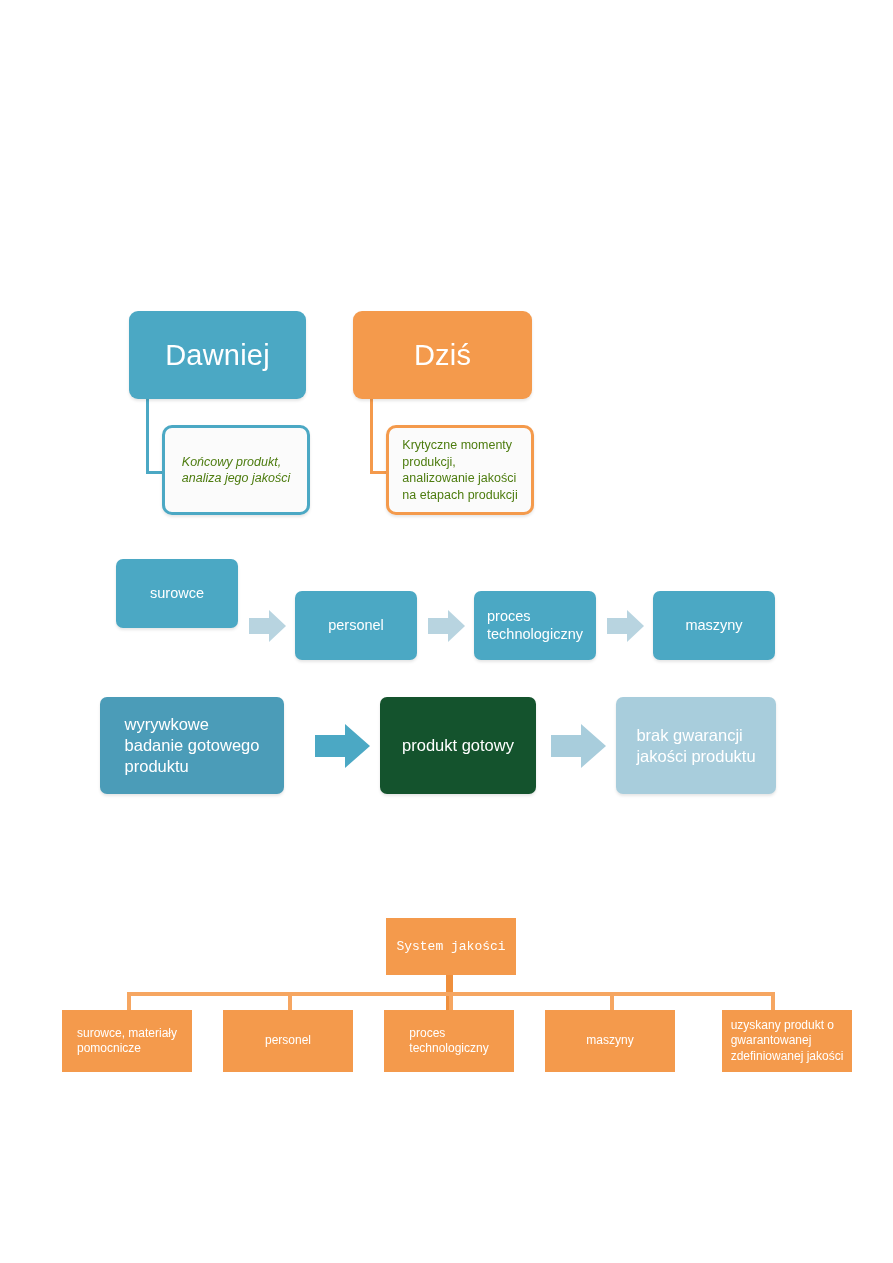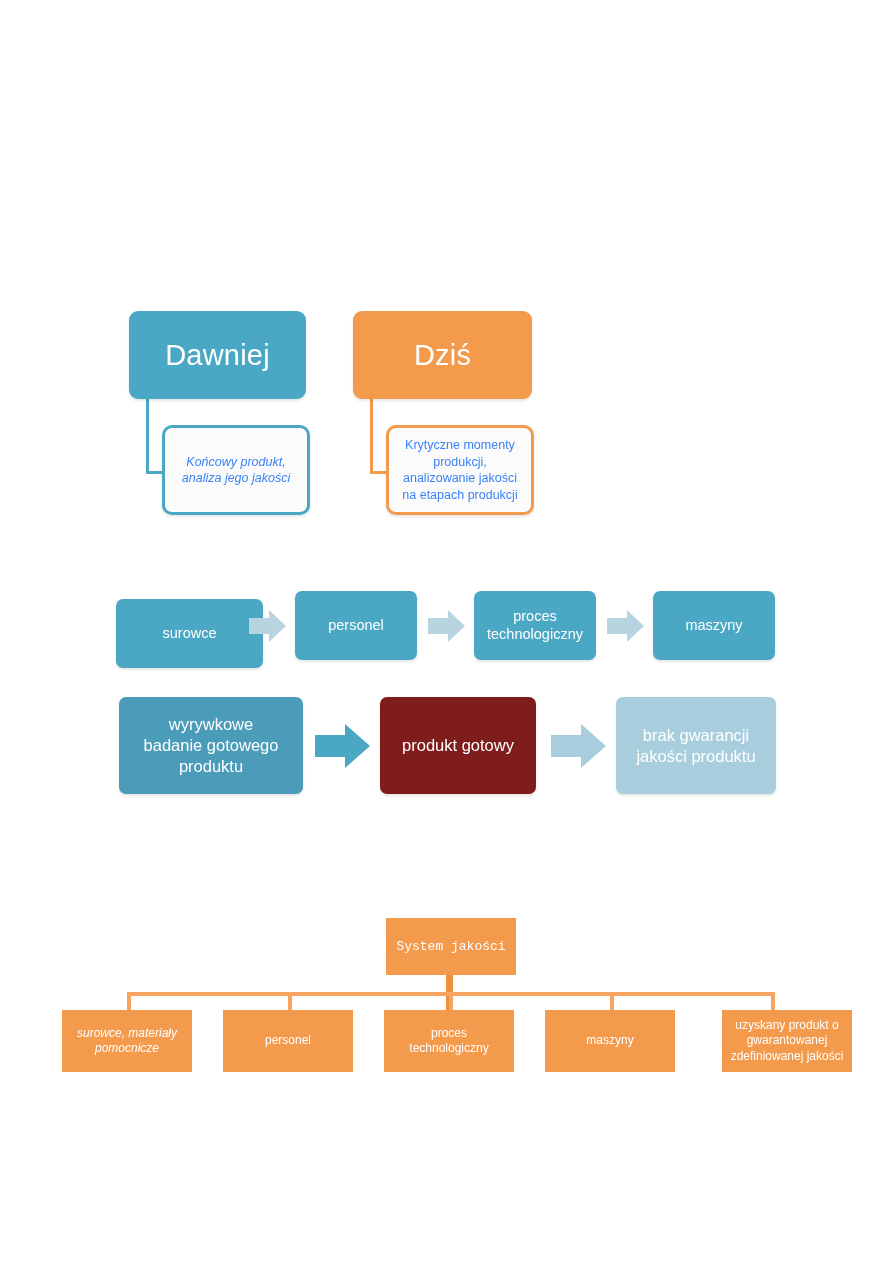--- a/index.html
+++ b/index.html
@@ -24,21 +24,20 @@
   .abs { position: absolute; box-sizing: border-box; }
 
   
   .boxtext {
     position: absolute;
     left: 0; top: 0;
     width: 100%; height: 100%;
     display: flex;
     align-items: center;
     justify-content: center;
-    text-align: center;
     line-height: 1.18;
     padding: 17px 4px;
     box-sizing: border-box;
     white-space: pre-line;
   }
 
   
   .hdr-card {
     border-radius: 9px;
     box-shadow: 0 2px 3px rgba(0,0,0,0.10);
@@ -50,21 +49,21 @@
   }
   .hdr-teal { background: #4ba8c4; }
   .hdr-orange { background: #f49a4c; }
 
   .sub-card {
     border-radius: 10px;
     background: #fbfbfb;
     box-shadow: 0 2px 3px rgba(0,0,0,0.10);
   }
   .sub-card .boxtext {
-    color: #3b82f6;
+    color: #4d7c0f;
     font-size: 12.5px;
     line-height: 1.32;
   }
   .sub-teal { border: 3px solid #4ba8c4; }
   .sub-orange { border: 3px solid #f49a4c; }
 
   
   .elbow-v { width: 3px; }
   .elbow-h { height: 3px; }
   .c-teal { background: #4ba8c4; }
@@ -72,21 +71,21 @@
 
   
   .flow-box {
     border-radius: 7px;
     box-shadow: 0 2px 3px rgba(0,0,0,0.10);
   }
   .flow-box.r1 { background: #4ba8c4; }
   .flow-box.r1 .boxtext { font-size: 14.5px; line-height: 1.22; }
 
   .flow-box.b1 { background: #4b9cb8; }
-  .flow-box.b2 { background: #7f1d1d; }
+  .flow-box.b2 { background: #14532d; }
   .flow-box.b3 { background: #a8cddc; }
   .flow-box.r2 .boxtext { font-size: 16.5px; line-height: 1.26; }
 
   .underlined { text-underline-offset: 2px; }
 
   .arrow { display: block; }
 
   
   .tree-box {
     background: #f49a4c;
@@ -132,21 +131,21 @@
     <div class="abs sub-card sub-orange" style="left:386px; top:425px; width:148px; height:90px;">
       <span class="boxtext">Krytyczne momenty
 produkcji,
 analizowanie jakości
 na etapach produkcji</span>
     </div>
   </div>
 
   <div>
 
-    <div class="abs flow-box r1" style="left:116px; top:599px; width:147px; height:69px;">
+    <div class="abs flow-box r1" style="left:116px; top:559px; width:122px; height:69px;">
       <span class="boxtext">surowce</span>
     </div>
 
     <svg class="abs arrow" style="left:249px; top:608px;" width="38" height="36" viewBox="0 0 38 36">
       <polygon points="0,10 20,10 20,2 37,18 20,34 20,26 0,26" fill="#b8d4e0"></polygon>
     </svg>
 
     <div class="abs flow-box r1" style="left:295px; top:591px; width:122px; height:69px;">
       <span class="boxtext">personel</span>
     </div>
@@ -164,21 +163,21 @@
       <polygon points="0,10 20,10 20,2 37,18 20,34 20,26 0,26" fill="#b8d4e0"></polygon>
     </svg>
 
     <div class="abs flow-box r1" style="left:653px; top:591px; width:122px; height:69px;">
       <span class="boxtext">maszyny</span>
     </div>
   </div>
 
   <div>
 
-    <div class="abs flow-box r2 b1" style="left:119px; top:697px; width:184px; height:97px;">
+    <div class="abs flow-box r2 b1" style="left:100px; top:697px; width:184px; height:97px;">
       <span class="boxtext">wyrywkowe
 badanie gotowego
 produktu</span>
     </div>
 
     <svg class="abs arrow" style="left:315px; top:722px;" width="56" height="48" viewBox="0 0 56 48">
       <polygon points="0,13 30,13 30,2 55,24 30,46 30,35 0,35" fill="#4ba8c4"></polygon>
     </svg>
 
     <div class="abs flow-box r2 b2" style="left:380px; top:697px; width:156px; height:97px;">
@@ -204,21 +203,21 @@
     <div class="abs tree-line dark" style="left:446px; top:975px; width:7px; height:35px;"></div>
 
     <div class="abs tree-line" style="left:127px; top:992px; width:648px; height:4px;"></div>
 
     <div class="abs tree-line" style="left:127px; top:992px; width:4px; height:18px;"></div>
     <div class="abs tree-line" style="left:288px; top:992px; width:4px; height:18px;"></div>
     <div class="abs tree-line" style="left:449px; top:992px; width:4px; height:18px;"></div>
     <div class="abs tree-line" style="left:610px; top:992px; width:4px; height:18px;"></div>
     <div class="abs tree-line" style="left:771px; top:992px; width:4px; height:18px;"></div>
 
-    <div class="abs tree-box tree-leaf" style="left:62px; top:1010px; width:130px; height:62px;font-style:italic;">
+    <div class="abs tree-box tree-leaf" style="left:62px; top:1010px; width:130px; height:62px;">
       <span class="boxtext">surowce, materiały
 pomocnicze</span>
     </div>
 
     <div class="abs tree-box tree-leaf" style="left:223px; top:1010px; width:130px; height:62px;">
       <span class="boxtext">personel</span>
     </div>
 
     <div class="abs tree-box tree-leaf" style="left:384px; top:1010px; width:130px; height:62px;">
       <span class="boxtext">proces

